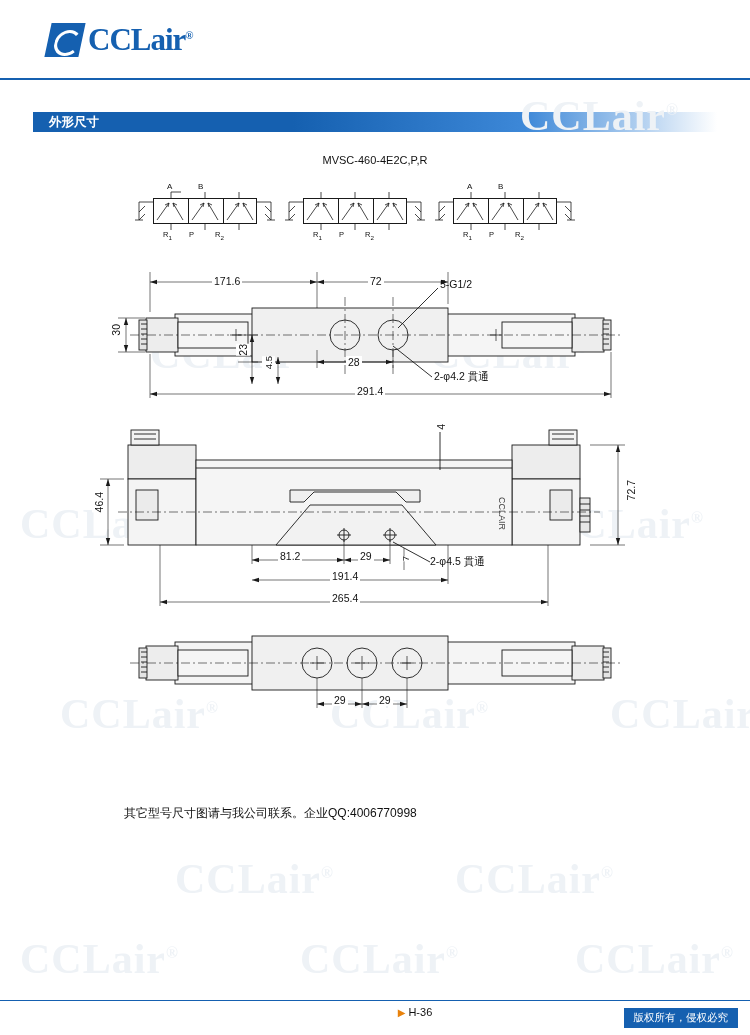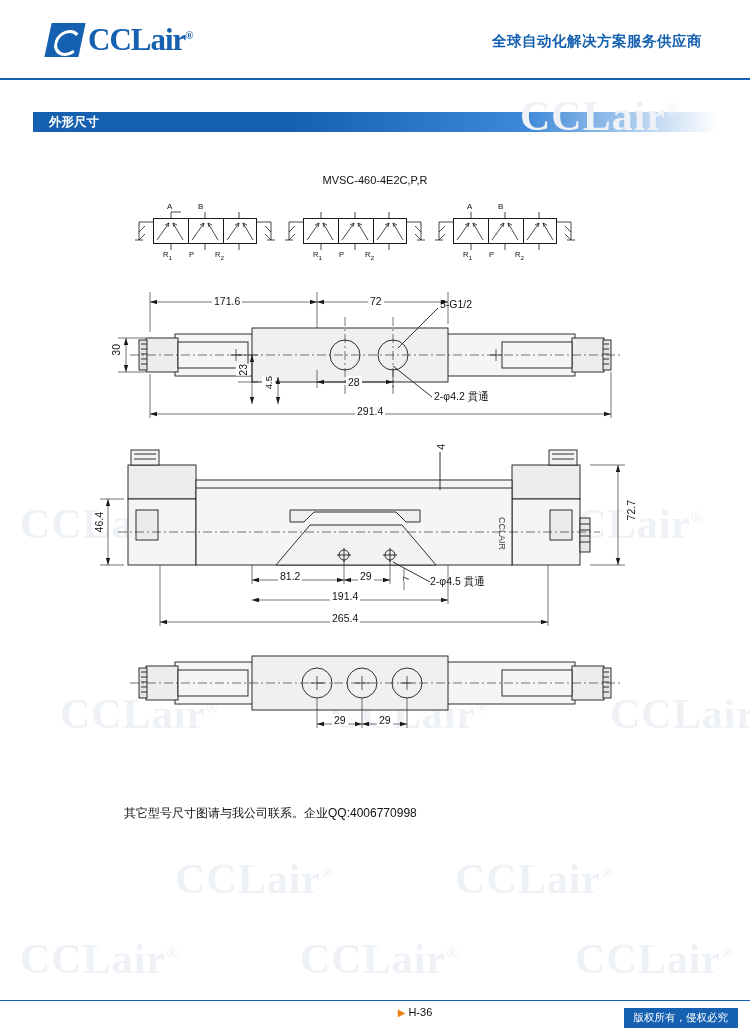--- a/index.html
+++ b/index.html
@@ -51,21 +51,21 @@
   .wm{
     position:absolute;
     font-family:"Liberation Serif", serif;
     font-size:42px;font-weight:bold;color:#eef2f6;
     letter-spacing:1px;pointer-events:none;user-select:none;
     white-space:nowrap;
   }
   .wm sup{font-size:16px;}
 
   
-  .drawing{position:absolute;left:0;top:152px;width:750px;height:650px;}
+  .drawing{position:absolute;left:0;top:132px;width:750px;height:650px;}
   .model-title{
     position:absolute;left:0;top:22px;width:750px;text-align:center;
     font-size:11px;color:#111;
   }
 
   
   .ln{position:absolute;background:#1a1a1a;}
   .vl{width:1px;}
   .box{position:absolute;border:1px solid #1a1a1a;box-sizing:border-box;}
   .dim{
@@ -96,21 +96,20 @@
 </head>
 <body>
 
 <div class="page">
 
   <div class="header">
     <div class="logo">
       <div class="logo-mark"></div>
       <div class="logo-text"><span>CCLair</span><span class="logo-reg">®</span></div>
     </div>
-    <div class="slogan">全球自动化解决方案服务供应商</div>
   </div>
   <div class="hdr-rule"></div>
 
   <div class="section-bar">
     <div class="label">外形尺寸</div>
   </div>
 
   <div id="watermark-layer">
       <div class="wm" style="left: 520px; top: 92px;">CCLair<sup>®</sup></div>
       <div class="wm" style="left: 150px; top: 330px;">CCLair<sup>®</sup></div>

